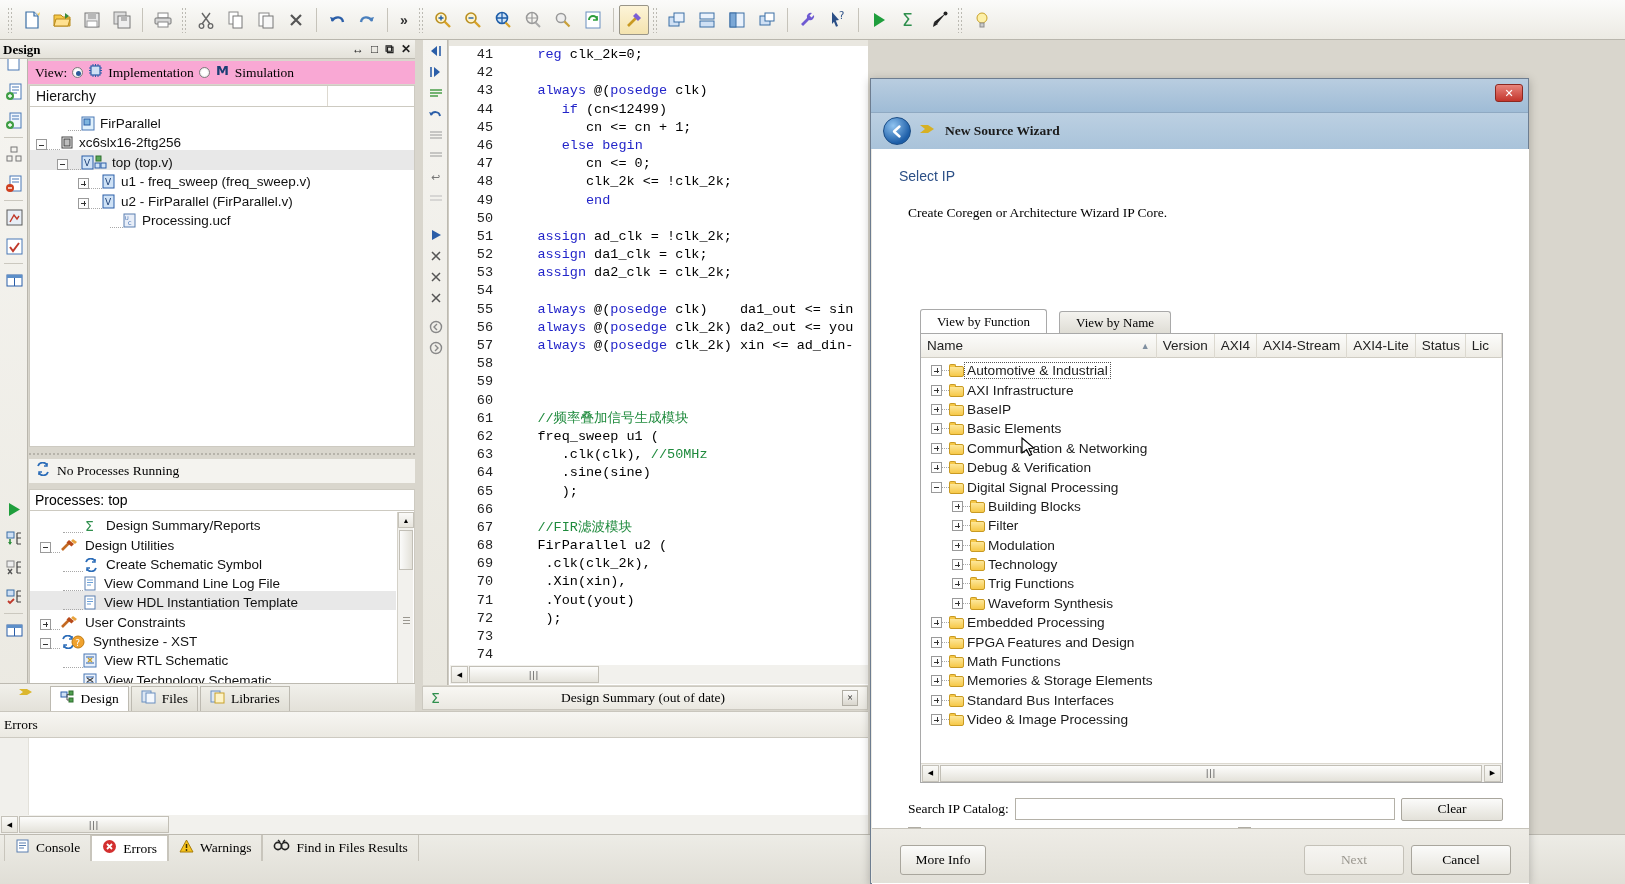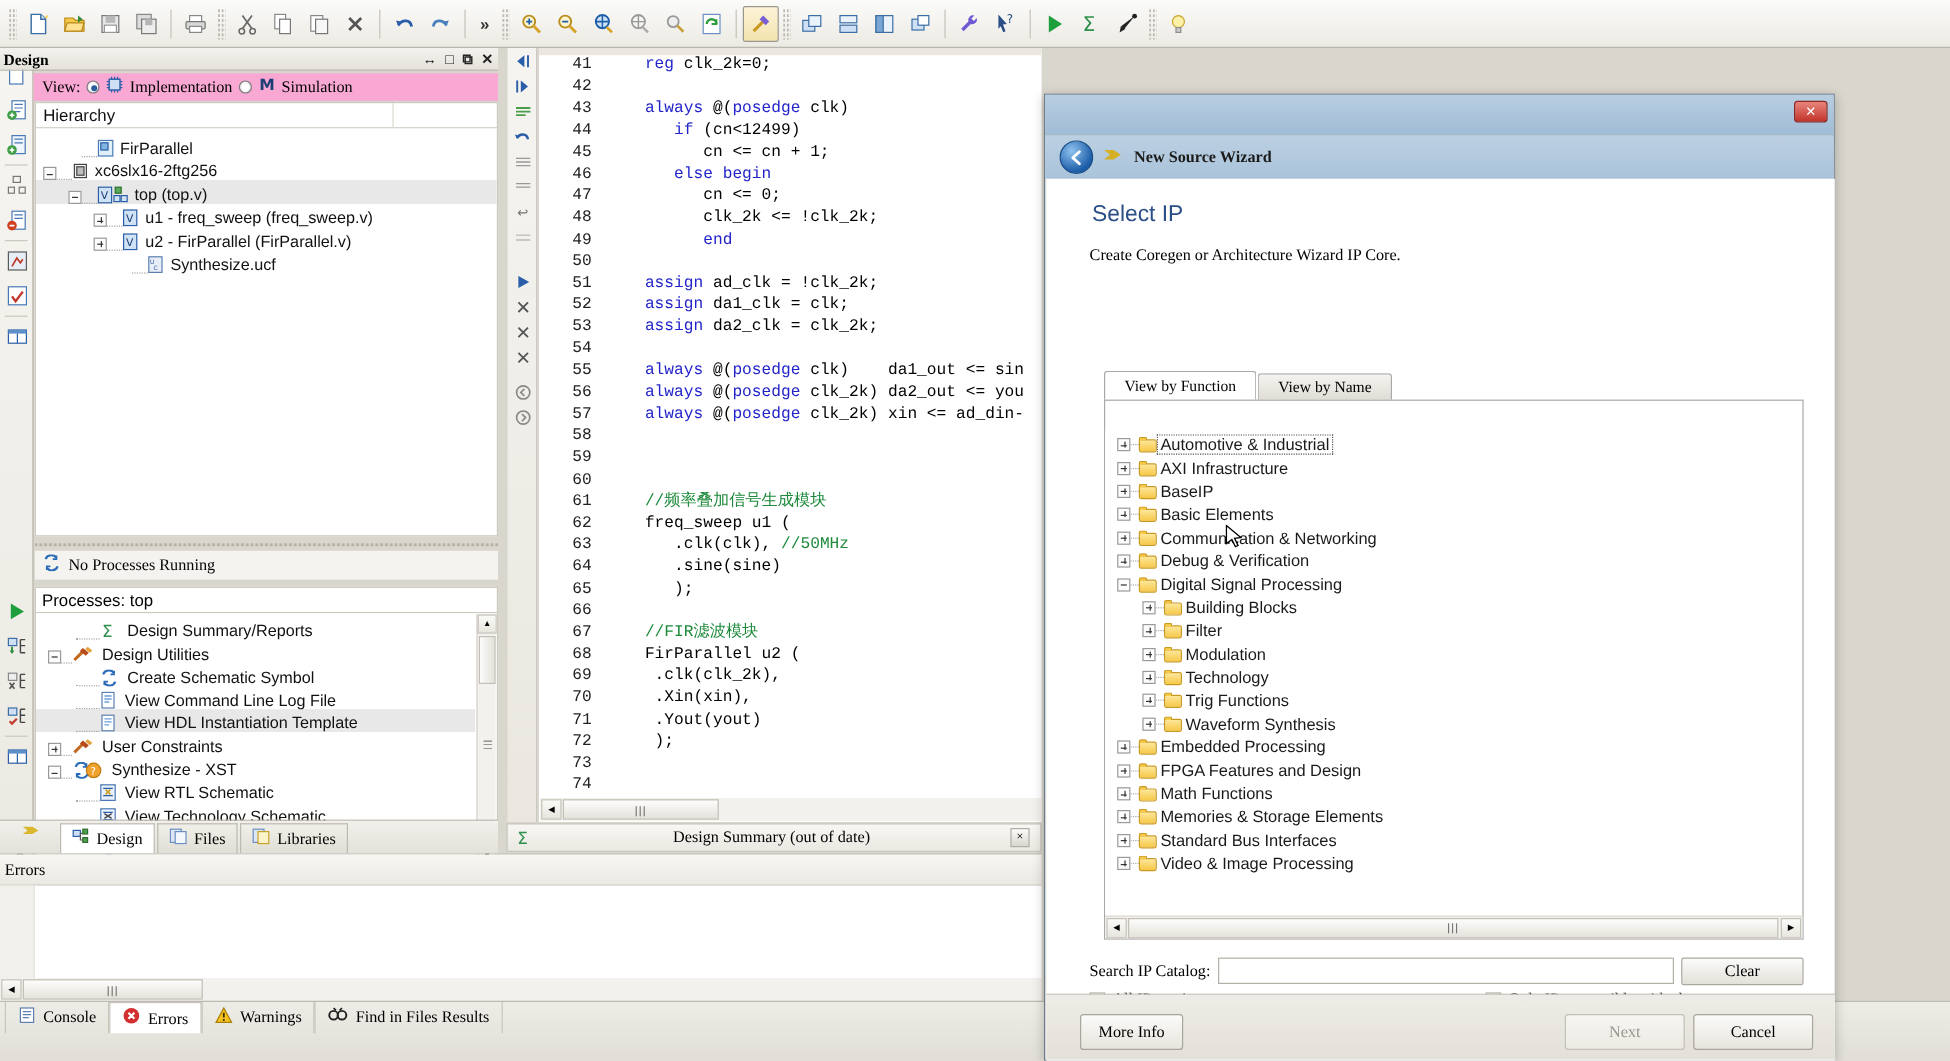--- a/index.html
+++ b/index.html
@@ -153,28 +153,28 @@
     background:linear-gradient(#e8857c,#c3352c); border:1px solid #8c2820; border-radius:3px;
     color:#fff; font-size:11px; display:flex; align-items:center; justify-content:center;
     font-family:"DejaVu Sans", sans-serif; }
   .dlg-nav { position:absolute; left:0; top:34px; width:100%; height:36px;
     background:linear-gradient(#bcd0e2,#a9c3da); display:flex; align-items:center; padding-left:12px; gap:8px; }
   .backbtn { width:28px; height:28px; border-radius:50%;
     background:radial-gradient(circle at 35% 30%, #8fc3f0, #1d5ea8 70%);
     border:1px solid #1a4c85; display:flex; align-items:center; justify-content:center; }
   .navtitle { font-family:"Liberation Serif", serif; font-size:13.5px; font-weight:bold; color:#1b1b1b; }
   .dlg-body { position:absolute; left:1px; top:70px; width:657px; height:740px; background:#fff; }
-  .dlg-h1 { position:absolute; left:38px; top:19px; font-size:19px; color:#2b4f86; font-weight:400; }
+  .dlg-h1 { position:absolute; left:27px; top:19px; font-size:14px; color:#2b4f86; font-weight:400; }
   .dlg-sub { position:absolute; left:36px; top:56px; font-family:"Liberation Serif", serif; font-size:13.5px; }
 
   .tabs { position:absolute; left:48px; top:160px; width:583px; height:25px; display:flex; align-items:flex-end; }
   .dtab { height:23px; padding:0 16px; display:flex; align-items:center;
     font-family:"Liberation Serif", serif; font-size:13px;
     border:1px solid #a9a9a9; border-bottom:none; border-radius:3px 3px 0 0;
-    background:linear-gradient(#f4f3ef,#dedcd4); margin-right:1px; }
+    background:linear-gradient(#f4f3ef,#dedcd4); margin-right:12px; }
   .dtab.sel { background:#fff; height:25px; }
 
   .tree-box { position:absolute; left:48px; top:184px; width:583px; height:450px;
     background:#fff; border:1px solid #a9a9a9; }
   .th-row { height:24px; background:linear-gradient(#fcfcfb,#eeece5); border-bottom:1px solid #cfccc3;
     display:flex; align-items:center; font-size:13.5px; color:#222; }
   .th { height:24px; display:flex; align-items:center; padding:0 6px;
     border-right:1px solid #dcd9d0; white-space:nowrap; }
   .tree-rows { position:absolute; left:0; top:24px; right:0; bottom:19px; overflow:hidden;
     padding-top:3px; border-left:6px solid #fff; }
@@ -603,21 +603,21 @@
           <span style="width:69px;display:inline-block"></span>
           <span style="width:11px;display:inline-block"></span>
           <span class="dots"></span>
           <span style="display:flex;align-items:center;margin-right:5px">
             <svg width="14" height="15" viewBox="0 0 14 15">
               <rect x="1" y="1" width="11" height="13" fill="#e8eef8" stroke="#5a7fb0"></rect>
               <text x="2" y="7" font-size="5" fill="#2b5ea8" font-family="DejaVu Sans">U</text>
               <text x="5" y="12" font-size="5" fill="#2b5ea8" font-family="DejaVu Sans">C</text>
             </svg>
           </span>
-          <span>Synthesize.ucf</span>
+          <span>Processing.ucf</span>
         </div>
       </div>
 
     <div class="splitter"></div>
 
     <div class="proc-run">
       <span><svg width="16" height="14" viewBox="0 0 16 14">
             <path d="M3 4a5 5 0 0 1 9-1" stroke="#2b6cb8" stroke-width="1.8" fill="none"></path>
             <path d="M12 1v3h-3" stroke="#2b6cb8" stroke-width="1.5" fill="none"></path>
             <path d="M13 10a5 5 0 0 1-9 1" stroke="#2b6cb8" stroke-width="1.8" fill="none"></path>
@@ -982,20 +982,44 @@
     <div class="dlg-body">
       <div class="dlg-h1">Select IP</div>
       <div class="dlg-sub">Create Coregen or Architecture Wizard IP Core.</div>
 
       <div class="tabs">
         <div class="dtab sel">View by Function</div>
         <div class="dtab">View by Name</div>
       </div>
 
       <div class="tree-box">
+        <div class="th-row" id="ip-columns">
+            <div class="th" style="width: 272px;">
+              <span>Name</span>
+              <span style="margin-left:auto;color:#7f8fa0;font-size:9px">▲</span>
+            </div>
+            <div class="th" style="width: 64px;">
+              <span>Version</span>
+            </div>
+            <div class="th" style="width: 44px;">
+              <span>AXI4</span>
+            </div>
+            <div class="th" style="width: 93px;">
+              <span>AXI4-Stream</span>
+            </div>
+            <div class="th" style="width: 73px;">
+              <span>AXI4-Lite</span>
+            </div>
+            <div class="th" style="width: 50px;">
+              <span>Status</span>
+            </div>
+            <div class="th" style="width: 40px;">
+              <span>Lic</span>
+            </div>
+          </div>
         <div class="tree-rows" id="ip-tree">
             <div class="ipr focus">
               <span style="width:4px;display:inline-block"></span>
               <span class="exp plus"></span>
               <span class="dots" style="width:7px"></span>
               <span class="folder">
                 <i></i>
                 <b></b>
               </span>
               <span class="lbl">Automotive &amp; Industrial</span>

